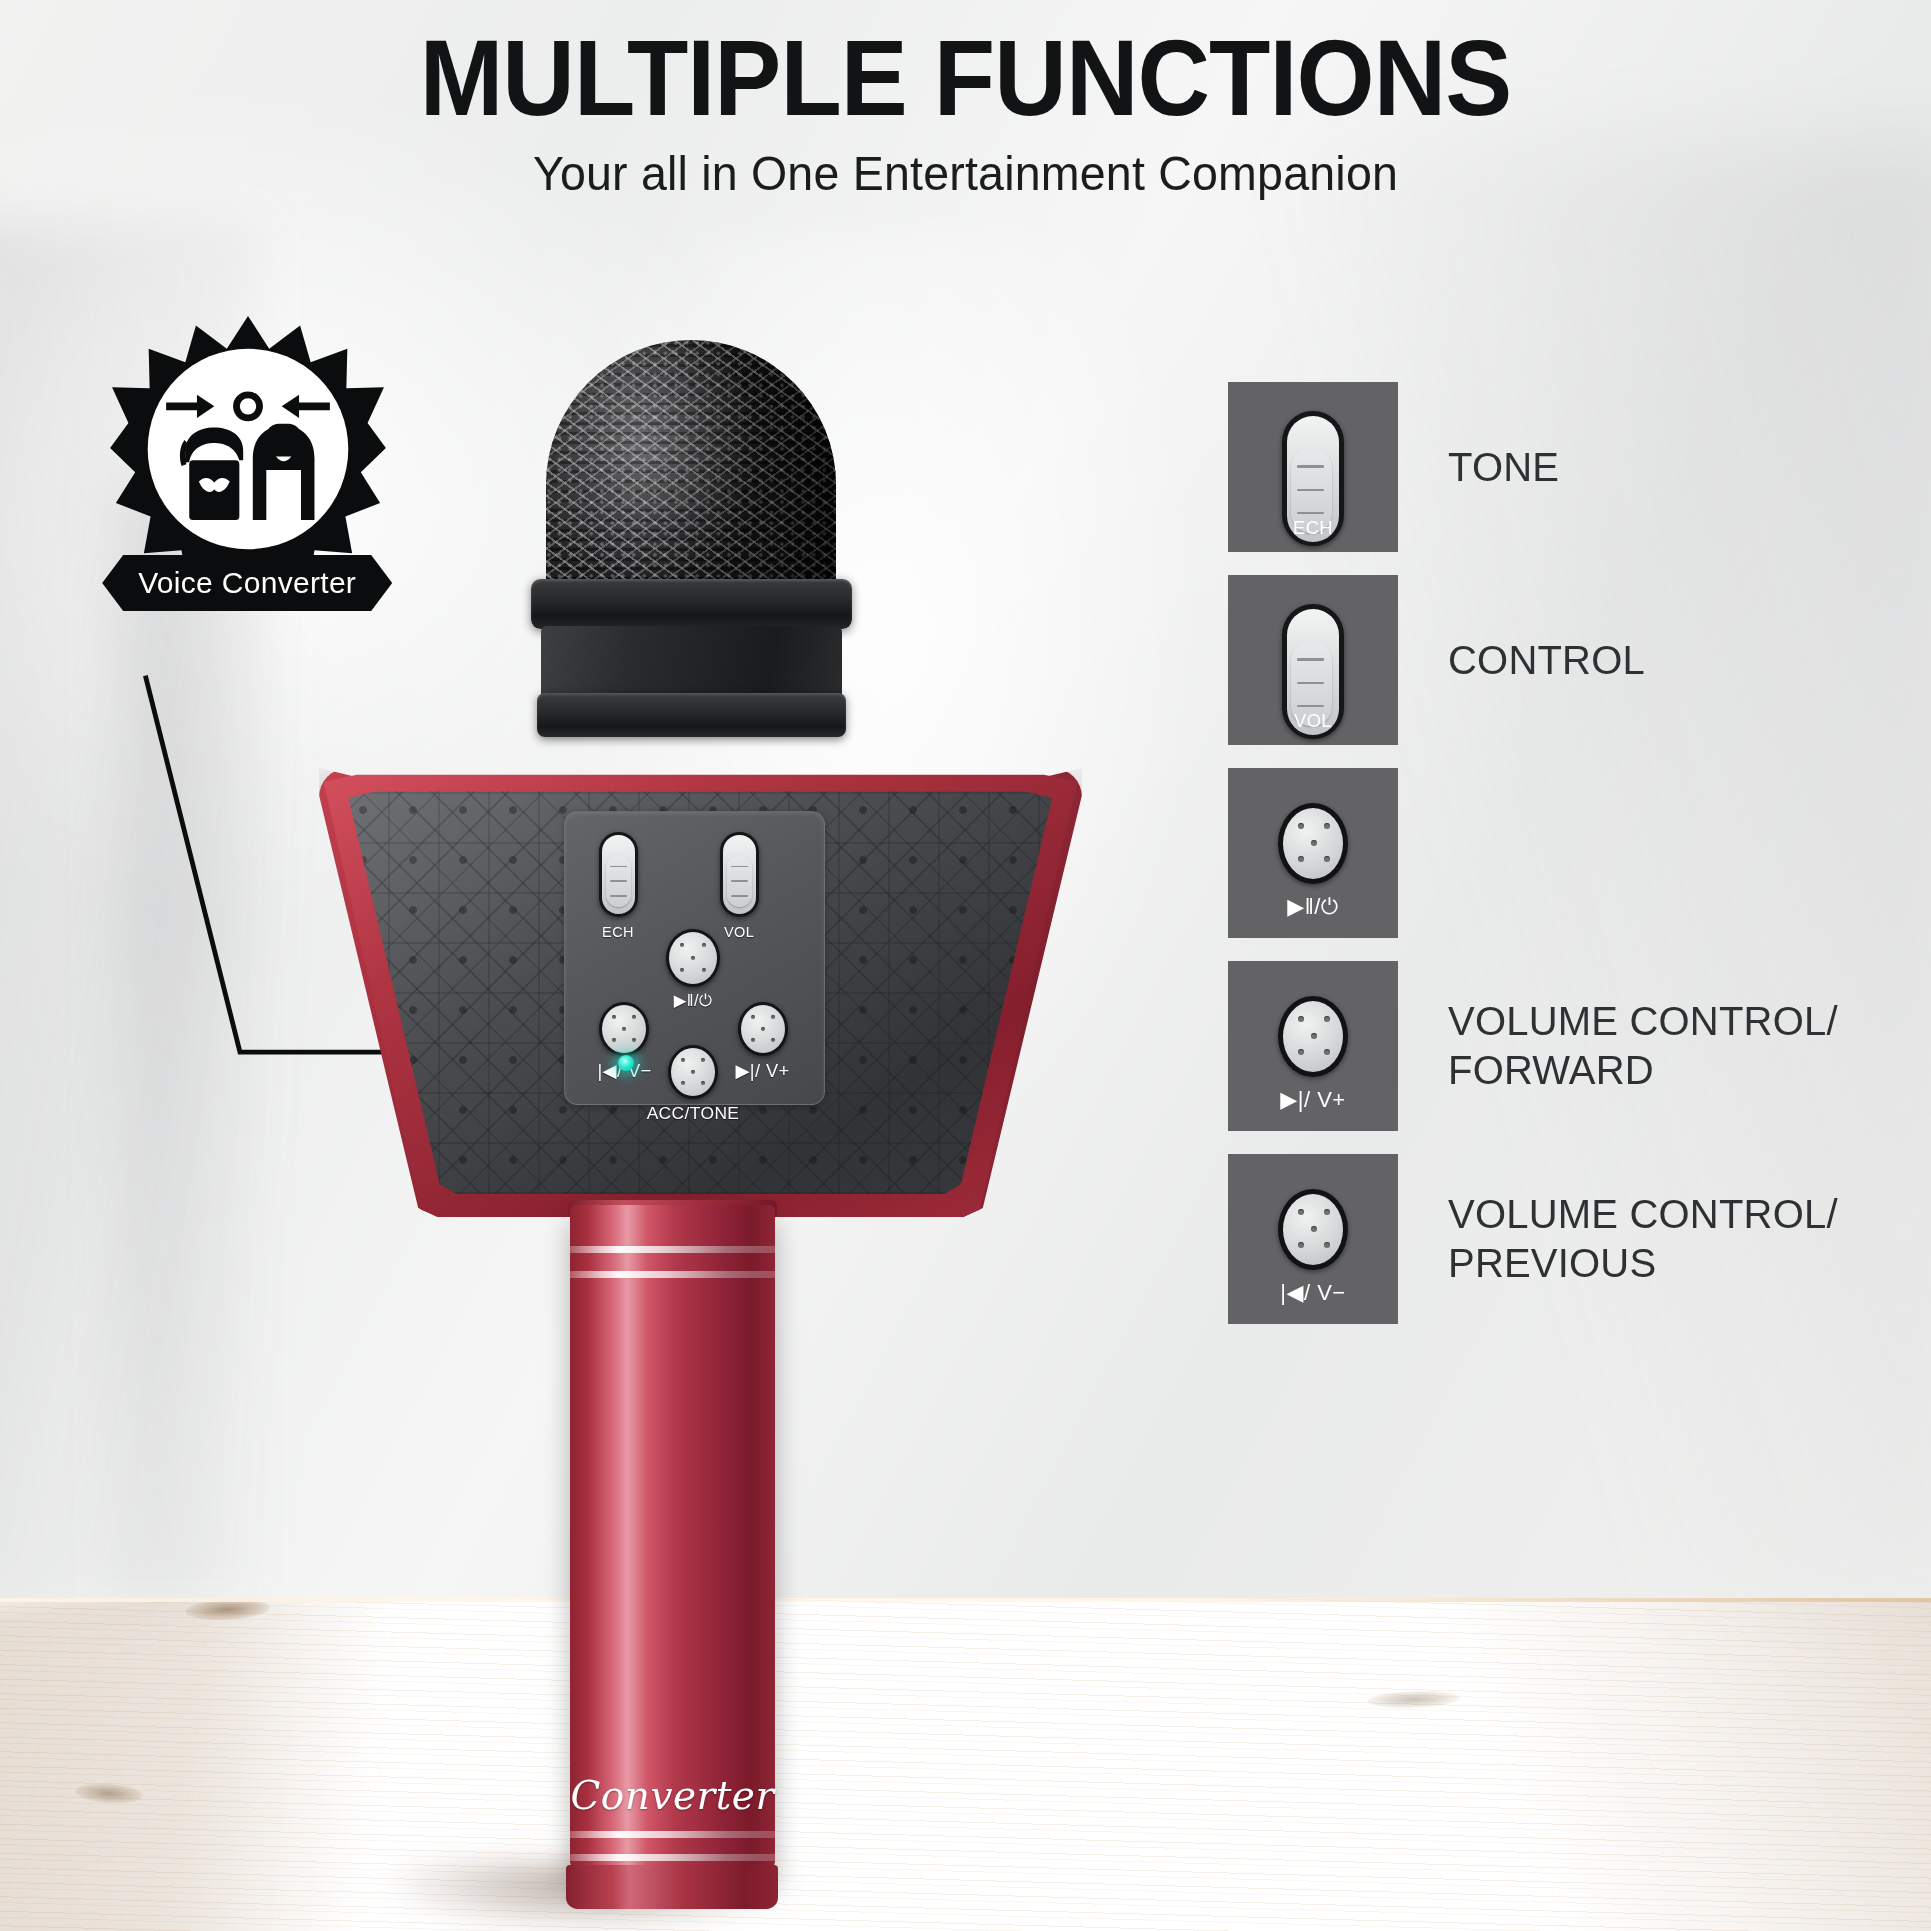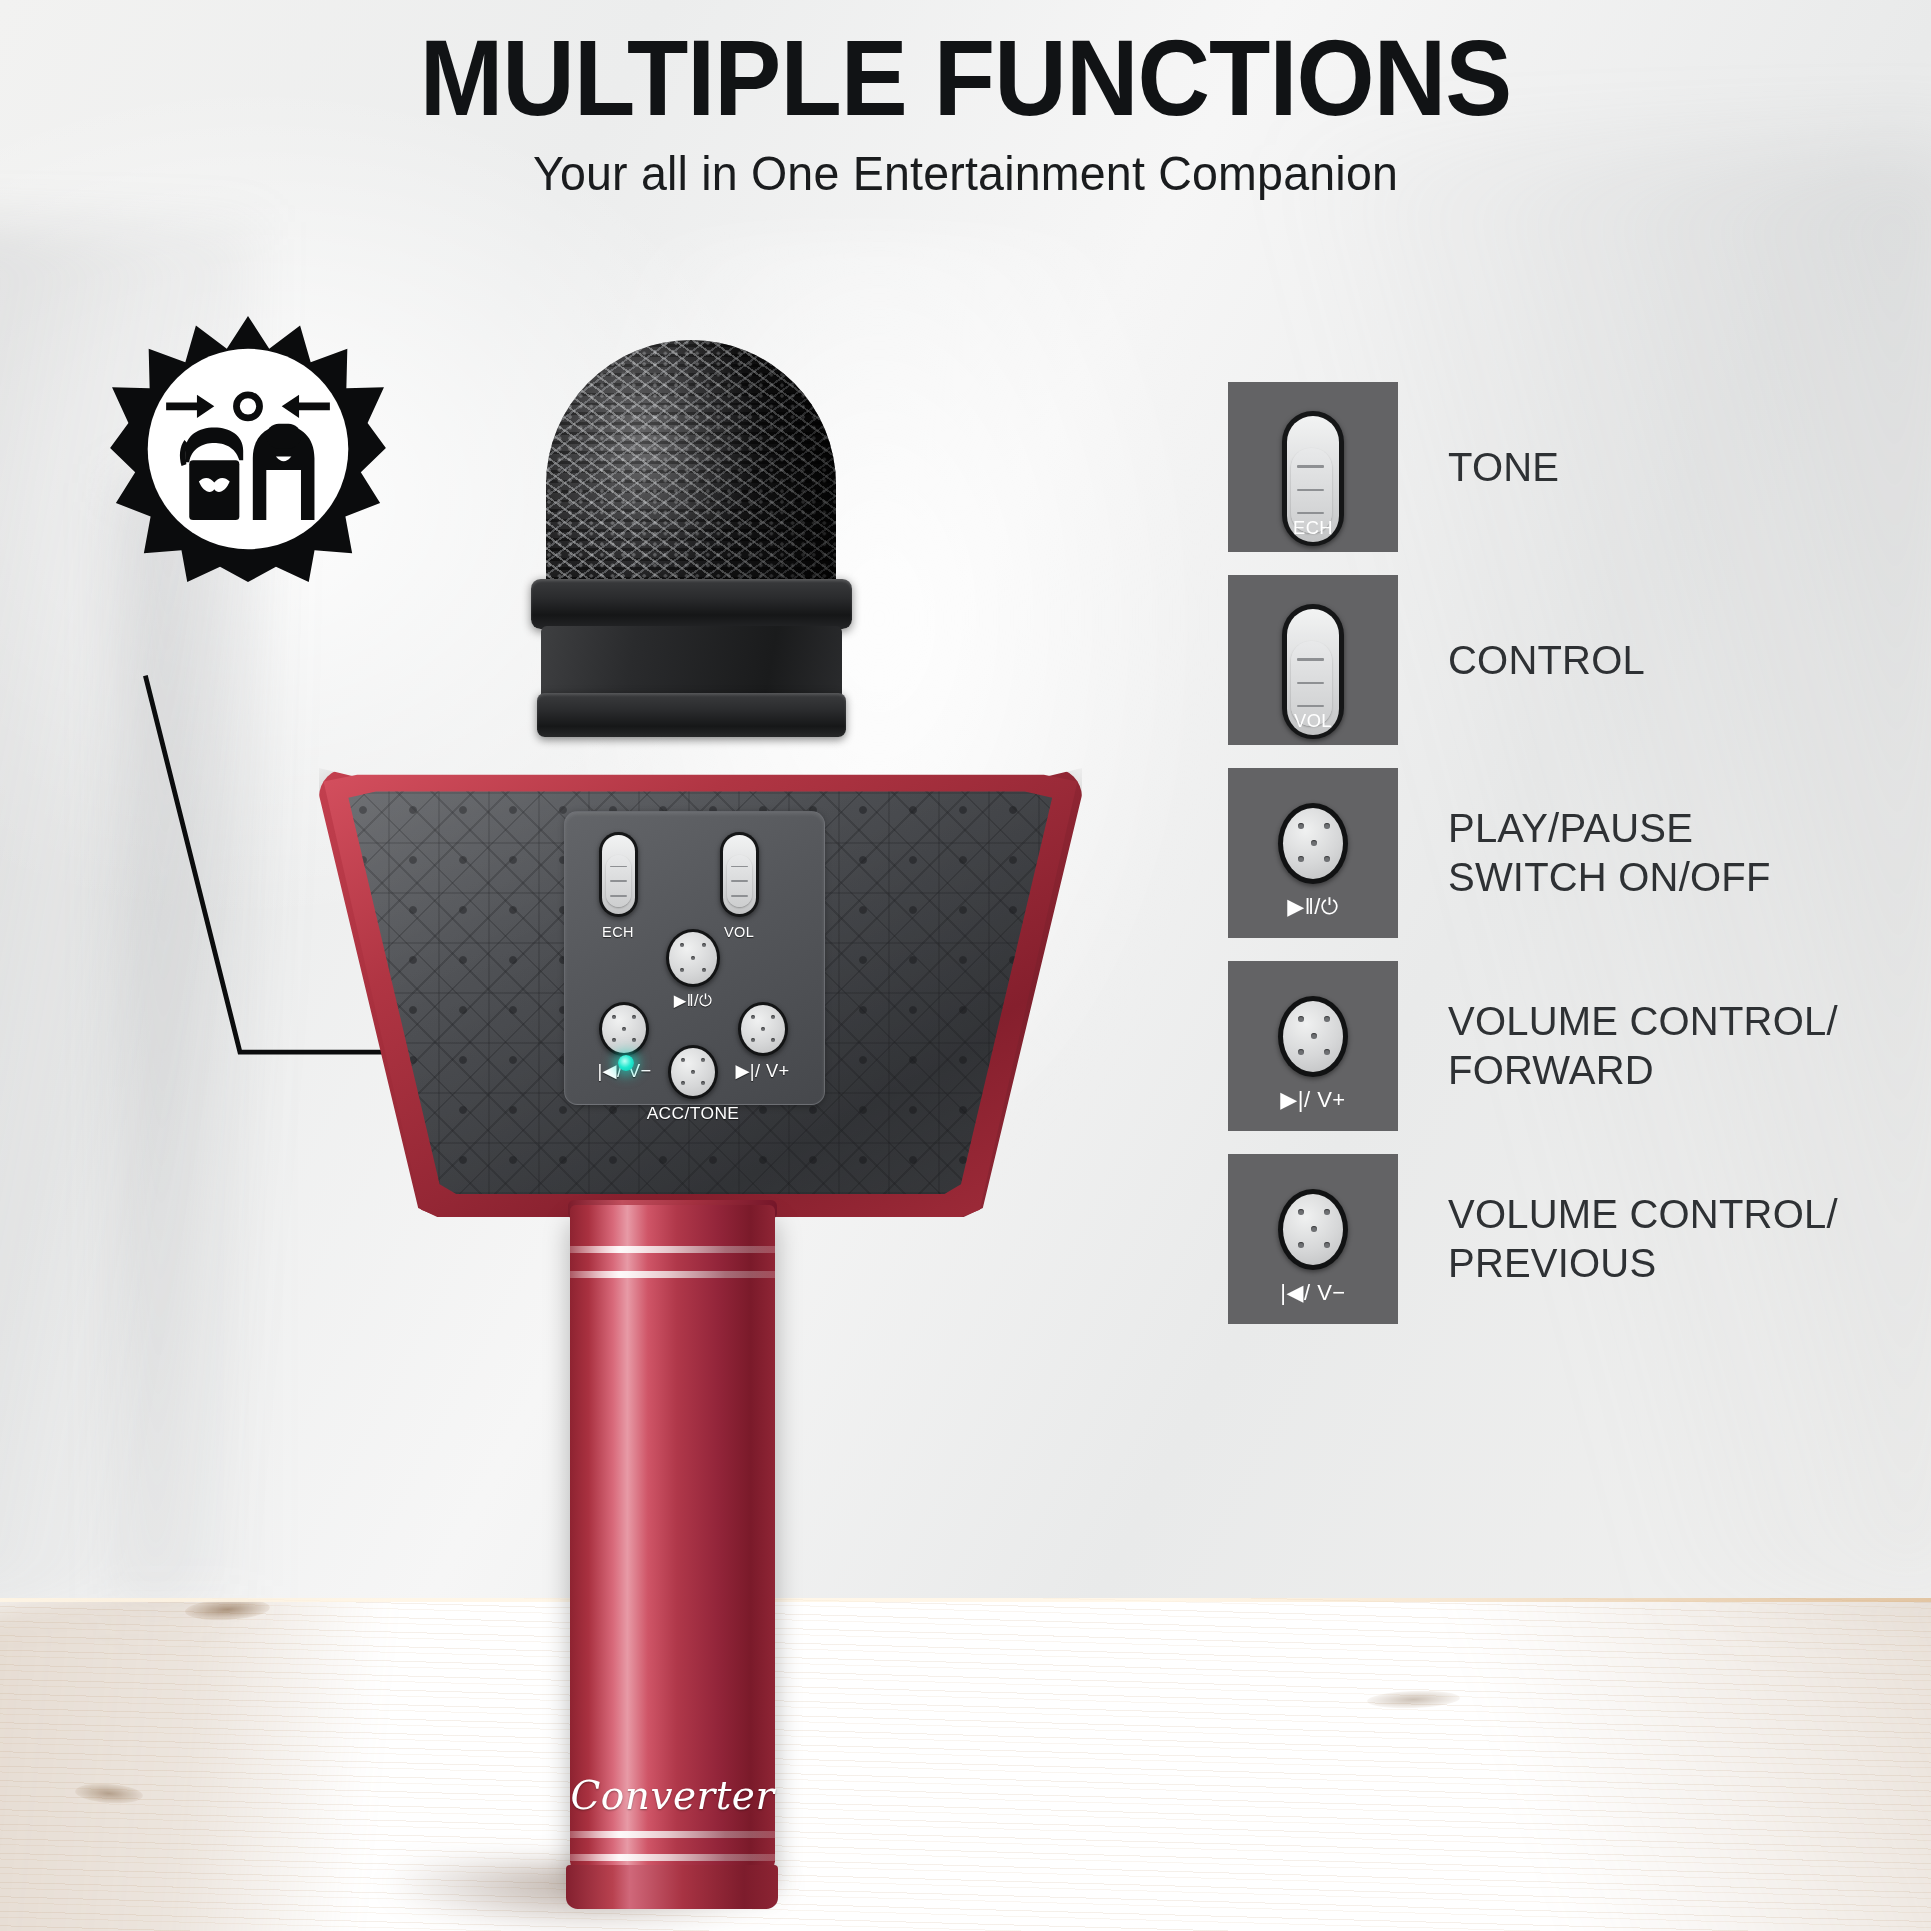--- a/index.html
+++ b/index.html
@@ -364,20 +364,21 @@
       <path d="M42 96 C48 90 54 92 58 97 C62 92 68 90 74 96 C70 106 62 110 58 104 C54 110 46 106 42 96 Z" fill="#ffffff"></path>
     </g>
 
     <g fill="#0b0c0d">
       <path d="M98 72 C98 50 112 38 130 38 C148 38 162 50 162 72 L162 136 L148 136 L148 84 L112 84 L112 136 L98 136 Z"></path>
       <rect x="112" y="36" width="36" height="26" rx="13"></rect>
       <path d="M122 70 q8 10 16 0" fill="#ffffff"></path>
       <path d="M124 74 q6 9 12 0 q-6 4 -12 0 Z" fill="#0b0c0d"></path>
     </g>
   </svg>
+  <div class="vc-banner">Voice Converter</div>
 </div>
 
 <svg class="leader" viewBox="0 0 520 430">
   <path d="M20 10 L118 400 L515 400" fill="none" stroke="#0b0c0d" stroke-width="5"></path>
 </svg>
 
 <div id="mic">
 
   <div class="mic-head">
     <div class="mesh-weave"></div>
@@ -517,22 +518,20 @@
         <div class="btn-face">
           <b style="left:15.4px; top:15.4px"></b>
             <b style="left:41px; top:15.4px"></b>
           <b style="left:28px; top:32px"></b>
           <b style="left:15.4px; top:48px"></b>
             <b style="left:41px; top:48px"></b>
         </div>
       </div>
       <div class="thumb-cap" style="top:126px; font-size:22px;">▶‖/⏻</div>
     </div>
-    <div class="feature-label">PLAY/PAUSE
-SWITCH ON/OFF</div>
   </div>
 
   <div class="feature-row">
     <div class="thumb">
       <div class="thumb-btn">
         <div class="btn-face">
           <b style="left:15.4px; top:15.4px"></b>
             <b style="left:41px; top:15.4px"></b>
           <b style="left:28px; top:32px"></b>
           <b style="left:15.4px; top:48px"></b>

